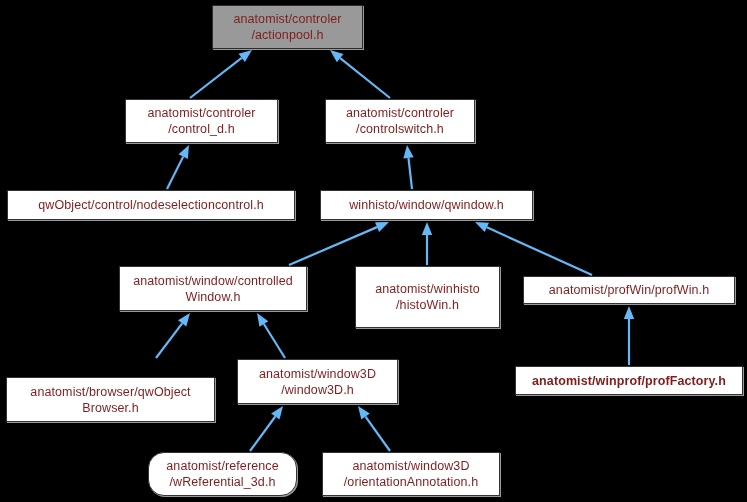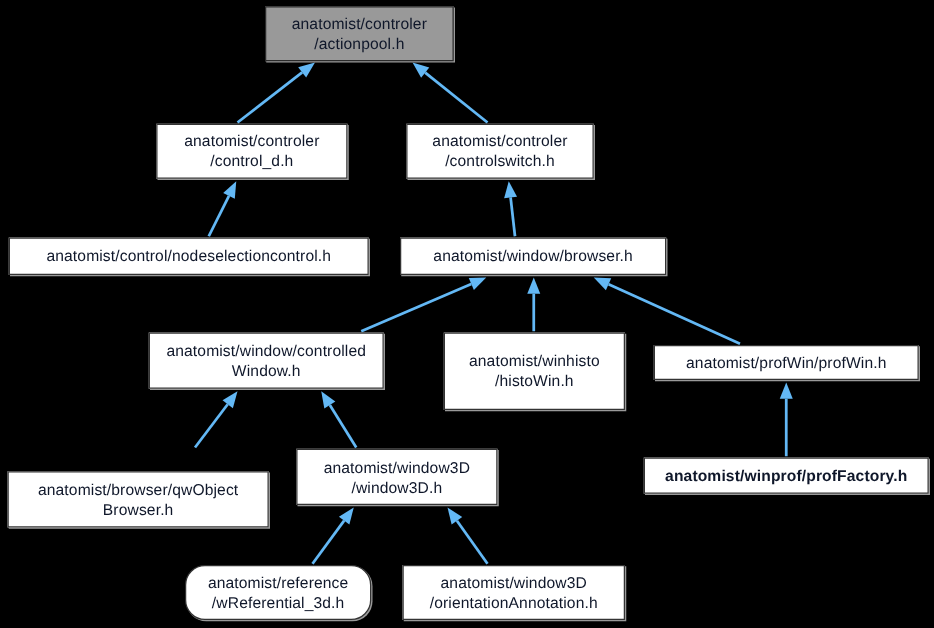--- a/index.html
+++ b/index.html
@@ -26,21 +26,21 @@
   }
   .node {
     position: absolute;
     box-sizing: border-box;
     display: flex;
     align-items: center;
     justify-content: center;
     text-align: center;
     border: 1px solid #333333;
     background: #ffffff;
-    color: #0f172a;
+    color: #7f1d1d;
     font-size: 12.5px;
     line-height: 16px;
     letter-spacing: 0.1px;
     white-space: pre-line;
     box-shadow: 1px 1px 0 0 #9a9a9a;
     z-index: 3;
   }
   .node.root {
     background: #999999;
     border: 1px solid #2b2b2b;
@@ -107,22 +107,22 @@
       </g>
     </svg>
 
   <div id="node-layer">
       <div class="node root" style="left: 212px; top: 5px; width: 151px; height: 44px;"><span class="node-label">anatomist/controler
 /actionpool.h</span></div>
       <div class="node" style="left: 125px; top: 99px; width: 153px; height: 44px;"><span class="node-label">anatomist/controler
 /control_d.h</span></div>
       <div class="node" style="left: 325px; top: 99px; width: 150px; height: 44px;"><span class="node-label">anatomist/controler
 /controlswitch.h</span></div>
-      <div class="node" style="left: 7px; top: 190px; width: 288px; height: 30px;"><span class="node-label">anatomist/control/nodeselectioncontrol.h</span></div>
-      <div class="node" style="left: 320px; top: 190px; width: 213px; height: 30px;"><span class="node-label">anatomist/window/browser.h</span></div>
+      <div class="node" style="left: 7px; top: 190px; width: 288px; height: 30px;"><span class="node-label">qwObject/control/nodeselectioncontrol.h</span></div>
+      <div class="node" style="left: 320px; top: 190px; width: 213px; height: 30px;"><span class="node-label">winhisto/window/qwindow.h</span></div>
       <div class="node" style="left: 119px; top: 266px; width: 188px; height: 45px;"><span class="node-label">anatomist/window/controlled
 Window.h</span></div>
       <div class="node" style="left: 355px; top: 266px; width: 145px; height: 62px;"><span class="node-label">anatomist/winhisto
 /histoWin.h</span></div>
       <div class="node" style="left: 523px; top: 276px; width: 212px; height: 28px;"><span class="node-label">anatomist/profWin/profWin.h</span></div>
       <div class="node" style="left: 6px; top: 377px; width: 209px; height: 45px;"><span class="node-label">anatomist/browser/qwObject
 Browser.h</span></div>
       <div class="node" style="left: 237px; top: 359px; width: 161px; height: 45px;"><span class="node-label">anatomist/window3D
 /window3D.h</span></div>
       <div class="node" style="left: 515px; top: 366px; width: 228px; height: 29px; font-weight: bold;"><span class="node-label">anatomist/winprof/profFactory.h</span></div>

